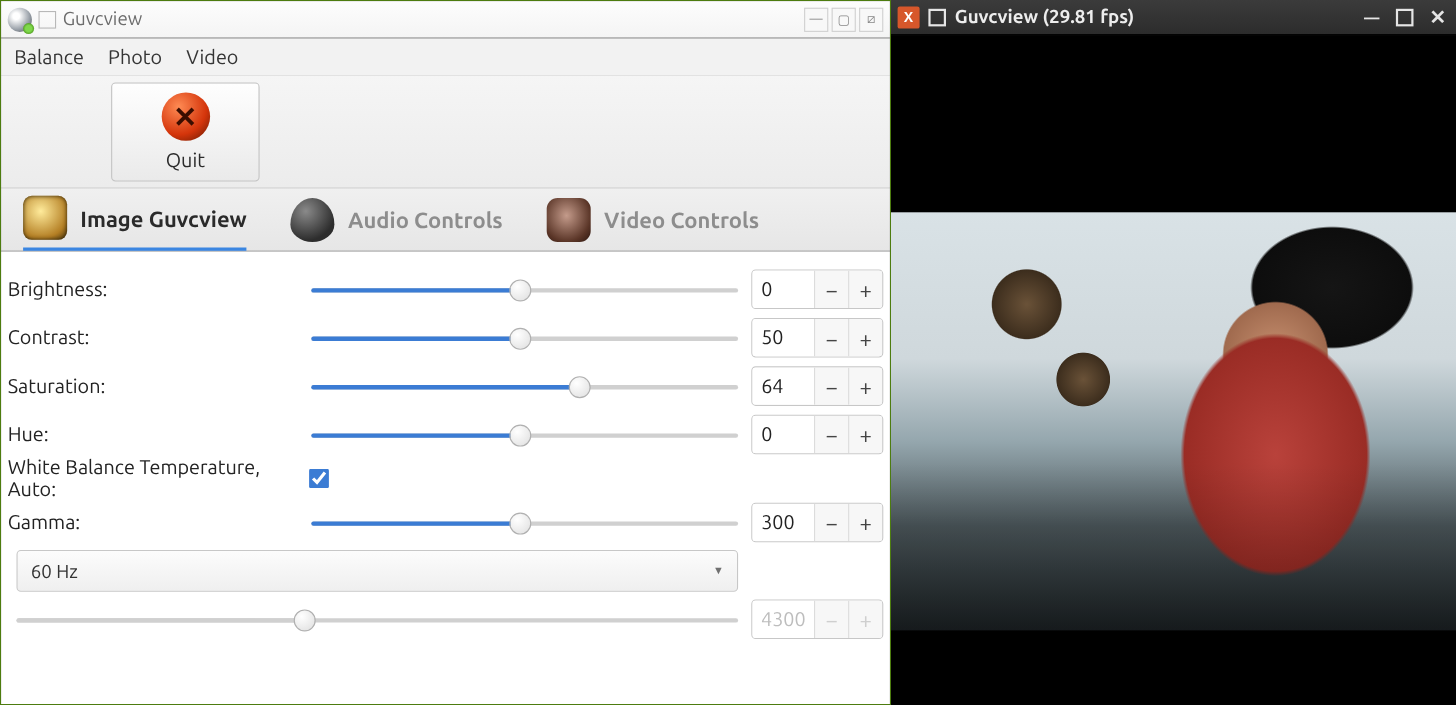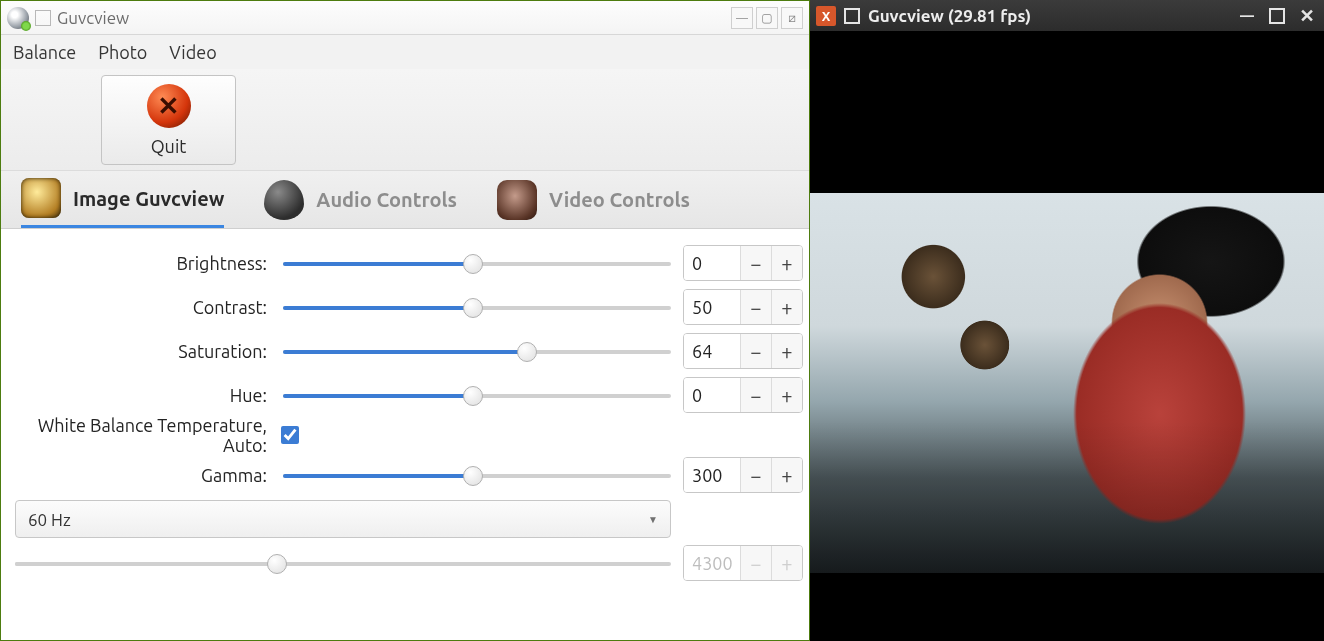--- a/index.html
+++ b/index.html
@@ -30,21 +30,21 @@
 .tabstrip { height: 58px; background: linear-gradient(#f0f0f0,#e6e6e6); display: flex; align-items: center; padding: 0 20px; gap: 40px; border-bottom: 1px solid #cfcfcf; }
 .tab { display: flex; align-items: center; gap: 12px; font-size: 20px; font-weight: 600; color: #8d8d8d; height: 100%; }
 .tab.active { color: #2a2a2a; border-bottom: 3px solid #3b86e1; }
 .tab .ticon { width: 40px; height: 40px; display: block; }
 .ti-img { background: radial-gradient(circle at 40% 35%, #ffeb9b, #b47f24 70%, #4b360e); border-radius: 8px; box-shadow: inset 0 0 4px #2e2207; }
 .ti-vid { background: radial-gradient(ellipse at 45% 40%, #c49b8b, #5a3527 70%, #2b160f); border-radius: 10px; }
 .ti-aud { background: radial-gradient(circle at 35% 30%, #8a8a8a, #2d2d2d 70%); border-radius: 50% 50% 50% 50% / 60% 60% 40% 40%; }
 
 .body { flex: 1; background: #ffffff; overflow-y: auto; padding: 12px 6px 0 6px; }
 .row { display: flex; align-items: center; height: 44px; }
-.lbl { width: 268px; text-align: right; padding-right: 8px; font-size: 18px; color: #232323; }
+.lbl { width: 268px; padding-right: 8px; font-size: 18px; color: #232323; }
 .lbl.dis { color: #a7a7a7; }
 .track { flex: 1; height: 20px; position: relative; margin: 0 8px; }
 .rail { position: absolute; top: 9px; left: 0; right: 0; height: 4px; background: #d0d0d0; border-radius: 2px; }
 .fill { position: absolute; top: 9px; left: 0; height: 4px; background: #3b7cd4; border-radius: 2px; }
 .knob { position: absolute; top: 1px; width: 20px; height: 20px; border-radius: 50%; background: radial-gradient(circle at 35% 30%, #ffffff, #dedede); border: 1px solid #b0b0b0; transform: translateX(-10px); }
 .track.dis .fill { background: #d0d0d0; }
 .spin { width: 120px; height: 36px; display: flex; border: 1px solid #c7c7c7; border-radius: 4px; overflow: hidden; margin-left: 4px; }
 .spin input { width: 56px; border: none; padding: 0 8px; font-size: 18px; color: #222; background: #fff; }
 .spin input:disabled { color: #bdbdbd; }
 .stepbtn { width: 32px; display: flex; align-items: center; justify-content: center; font-size: 20px; background: #f7f7f7; border-left: 1px solid #dcdcdc; color: #444; }

